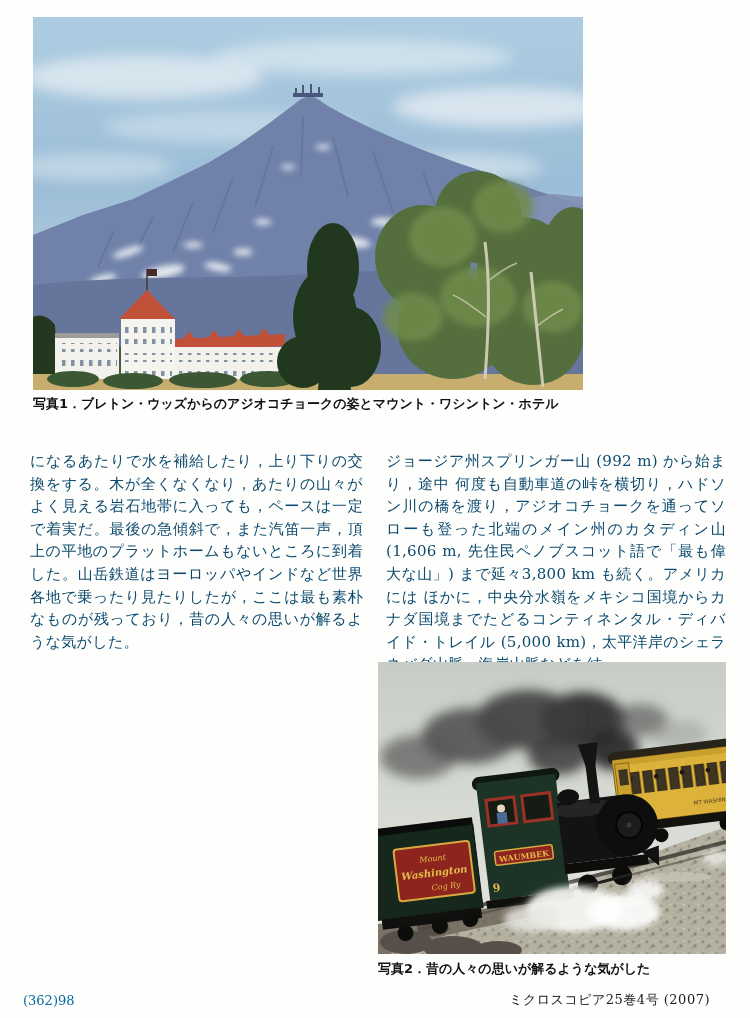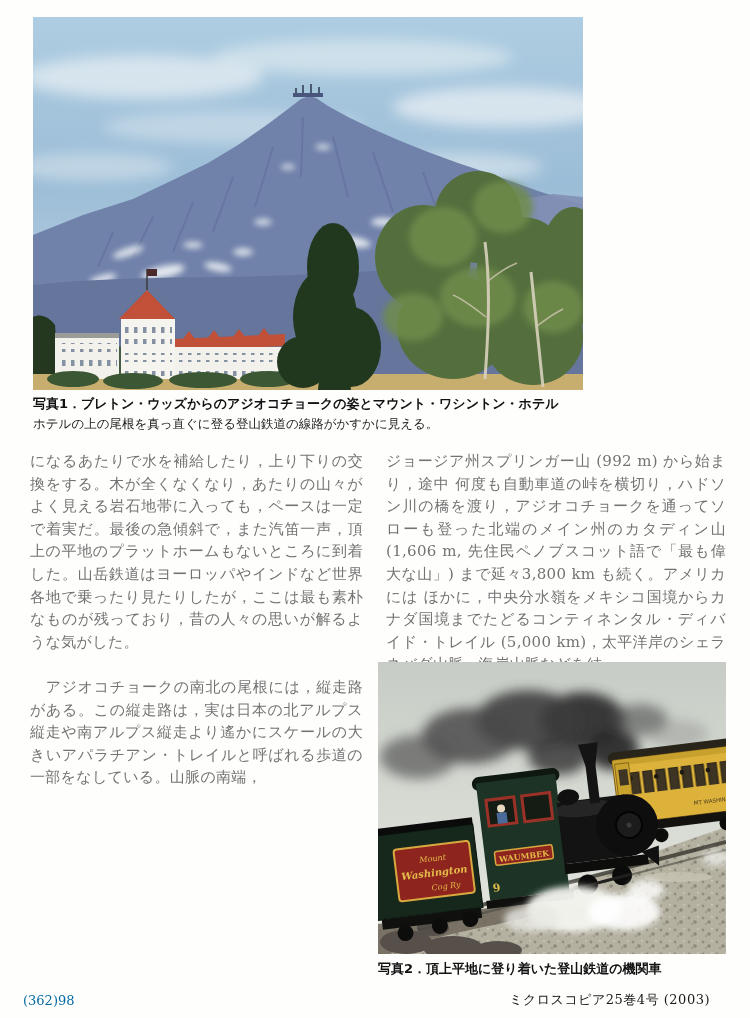--- a/index.html
+++ b/index.html
@@ -13,21 +13,21 @@
   .photo svg{display:block;}
   .photo1{left:33px;top:17px;width:550px;height:373px;}
   .photo2{left:378px;top:662px;width:348px;height:292px;}
   .cap1{position:absolute;left:33px;top:395px;width:600px;}
   .cap-title{
     font-family:"DejaVu Sans","Liberation Sans",sans-serif;
     font-weight:bold;font-size:13px;line-height:17px;color:#111;
   }
   .cap-sub{font-size:12.5px;line-height:17px;margin-top:3px;color:#222;}
   .col{position:absolute;top:450px;font-size:15px;line-height:22.6px;
-       text-align:justify;letter-spacing:0.3px;color:#737373;}
+       text-align:justify;letter-spacing:0.3px;color:#0c4a6e;}
   .col p{margin:0;}
   .col p.gap{margin-top:22.6px;}
   .col-left{left:30px;width:333px;}
   .col-right{left:386px;width:340px;}
   .cap2{
     position:absolute;left:378px;top:960px;width:360px;
     font-family:"DejaVu Sans","Liberation Sans",sans-serif;
     font-weight:bold;font-size:13px;color:#111;
   }
   .footer-left{position:absolute;left:23px;top:993px;font-size:13px;color:#0369a1;}
@@ -190,26 +190,24 @@
           <path d="M453,300 C440,290 430,282 420,278"></path>
           <path d="M454,265 C466,255 474,250 484,246"></path>
           <path d="M503,310 C515,300 522,296 530,292"></path>
         </g>
       </g>
     </svg>
   </figure>
 
   <div class="cap1">
     <div class="cap-title">写真1．ブレトン・ウッズからのアジオコチョークの姿とマウント・ワシントン・ホテル</div>
-    <div class="cap-sub">ホテルの上の尾根を真っ直ぐに登る登山鉄道の線路がかすかに見える。</div>
   </div>
 
   <div class="col col-left">
     <p>になるあたりで水を補給したり，上り下りの交換をする。木が全くなくなり，あたりの山々がよく見える岩石地帯に入っても，ペースは一定で着実だ。最後の急傾斜で，また汽笛一声，頂上の平地のプラットホームもないところに到着した。山岳鉄道はヨーロッパやインドなど世界各地で乗ったり見たりしたが，ここは最も素朴なものが残っており，昔の人々の思いが解るような気がした。</p>
-    <p class="gap">　アジオコチョークの南北の尾根には，縦走路がある。この縦走路は，実は日本の北アルプス縦走や南アルプス縦走より遙かにスケールの大きいアパラチアン・トレイルと呼ばれる歩道の一部をなしている。山脈の南端，</p>
   </div>
   <div class="col col-right">
     <p>ジョージア州スプリンガー山 (992 m) から始まり，途中 何度も自動車道の峠を横切り，ハドソン川の橋を渡り，アジオコチョークを通ってソローも登った北端のメイン州のカタディン山 (1,606 m, 先住民ペノブスコット語で「最も偉大な山」) まで延々3,800 km も続く。アメリカには ほかに，中央分水嶺をメキシコ国境からカナダ国境までたどるコンティネンタル・ディバイド・トレイル (5,000 km)，太平洋岸のシェラネバダ山脈，海岸山脈などを結</p>
   </div>
 
   <figure class="photo photo2">
     <svg width="348" height="292" viewBox="0 0 348 292">
       <defs>
         <linearGradient id="sky2" x1="0" y1="0" x2="0" y2="1">
           <stop offset="0" stop-color="#c7cdc6"></stop>
@@ -335,18 +333,18 @@
       <g filter="url(#puff3)">
         <ellipse cx="196" cy="247" rx="48" ry="23" fill="#f4f4f0" opacity="0.95"></ellipse>
         <ellipse cx="246" cy="250" rx="36" ry="18" fill="#ffffff" opacity="0.9"></ellipse>
         <ellipse cx="154" cy="257" rx="28" ry="13" fill="#e9e9e4" opacity="0.8"></ellipse>
         <ellipse cx="268" cy="228" rx="18" ry="10" fill="#ffffff" opacity="0.8"></ellipse>
         <ellipse cx="338" cy="196" rx="14" ry="8" fill="#f2f2ee" opacity="0.7"></ellipse>
       </g>
     </svg>
   </figure>
 
-  <div class="cap2">写真2．頂上平地に登り着いた登山鉄道の機関車</div>
+  <div class="cap2">写真2．昔の人々の思いが解るような気がした</div>
 
   <div class="footer-left">(362)98</div>
-  <div class="footer-right">ミクロスコピア25巻4号 (2003)</div>
+  <div class="footer-right">ミクロスコピア25巻4号 (2007)</div>
 
 </div>
 
 </body></html>

